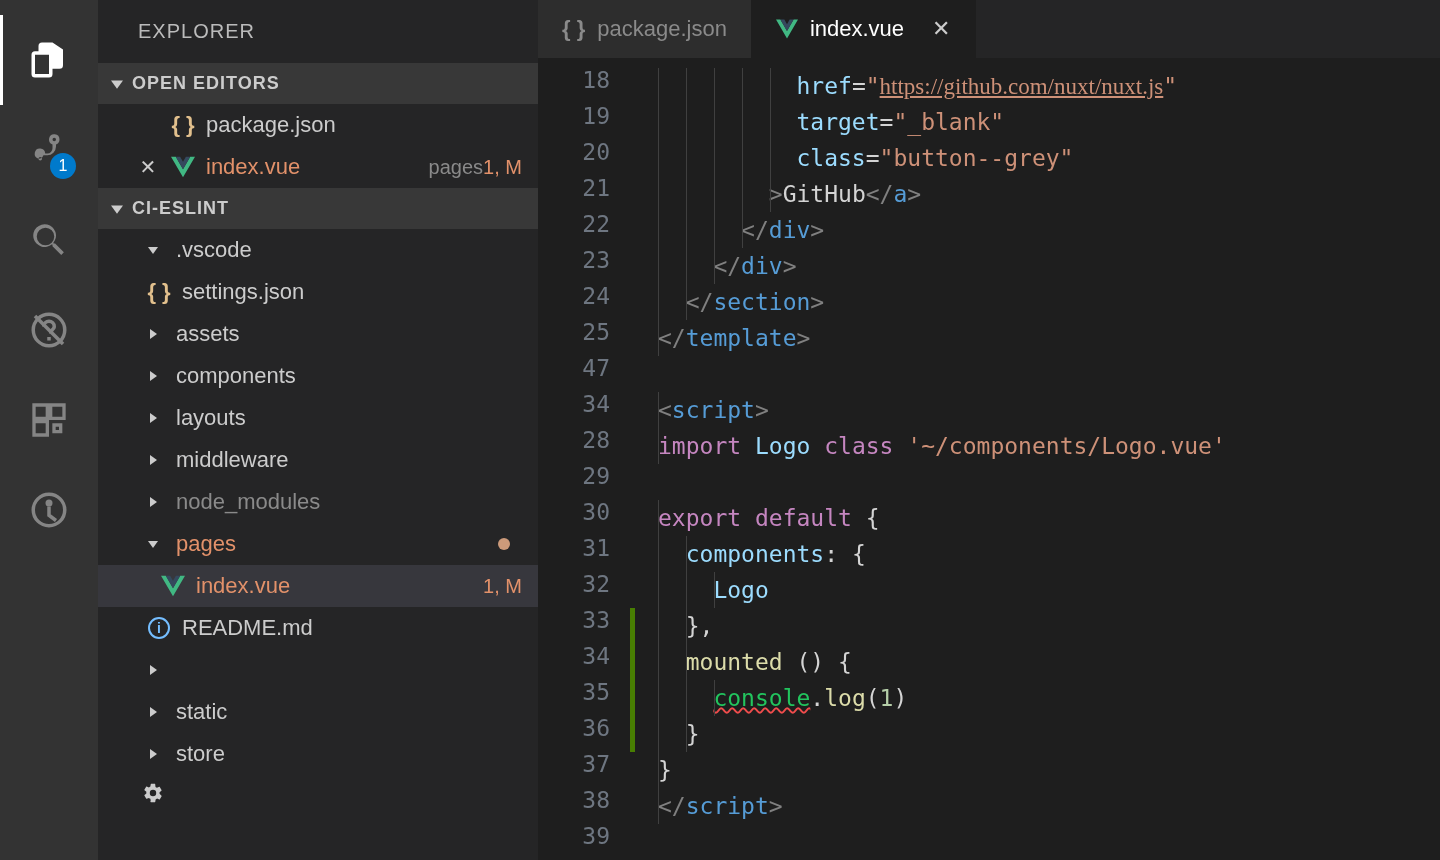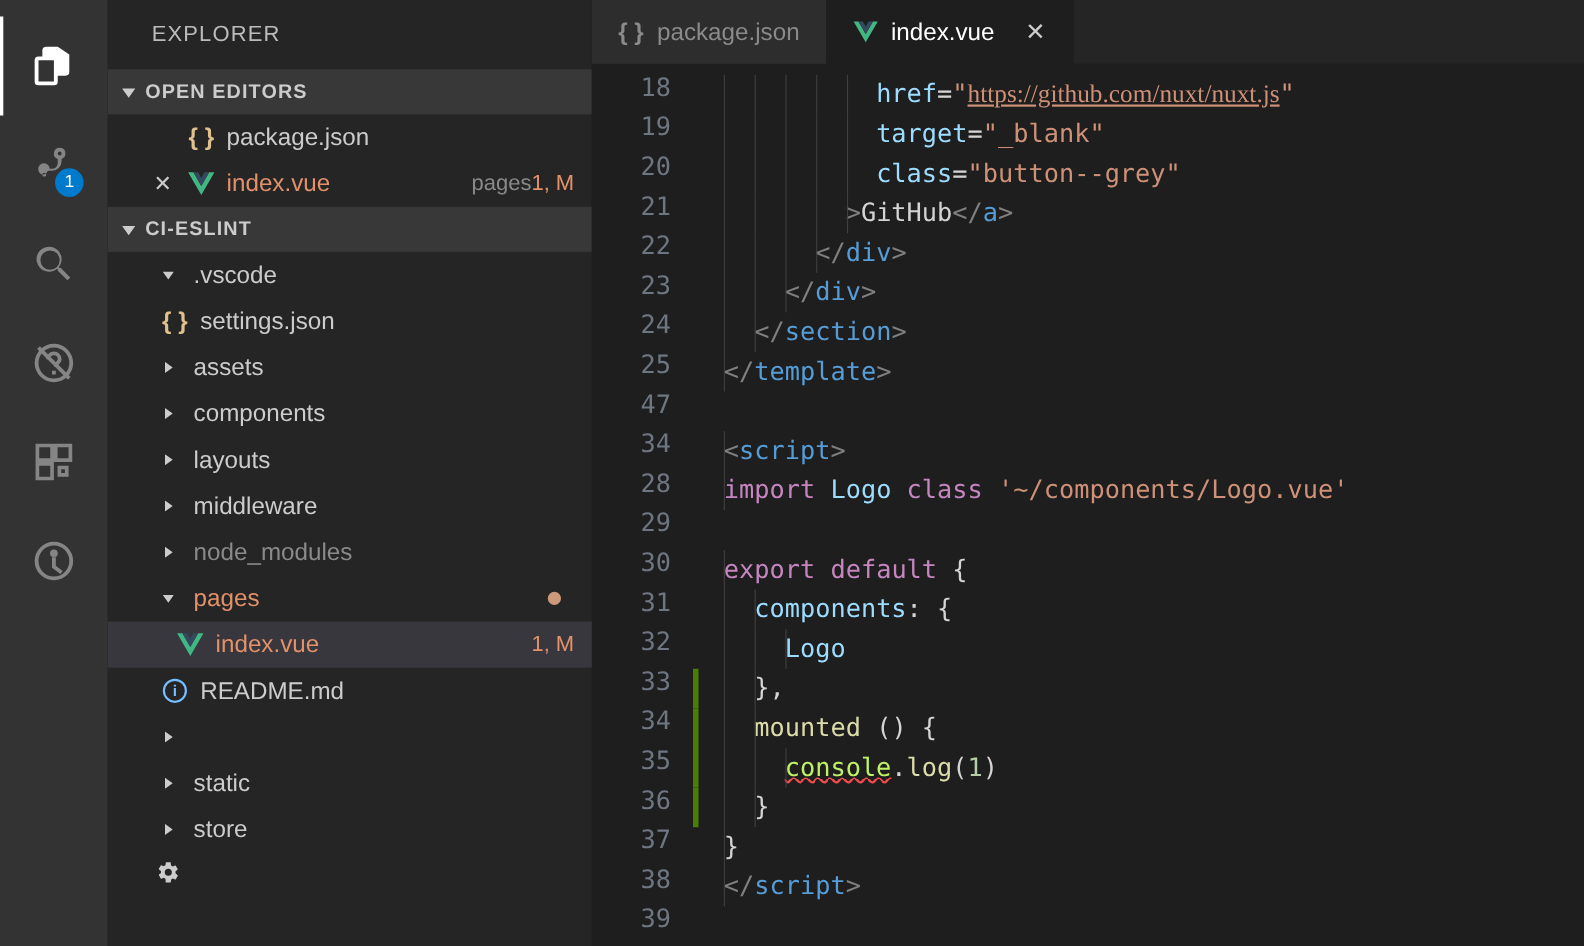--- a/index.html
+++ b/index.html
@@ -158,21 +158,21 @@
     background: #487e02;
   }
   
   .c-text { color:#d4d4d4; }
   .c-attr { color:#9cdcfe; }
   .c-str  { color:#ce9178; }
   .c-tag  { color:#569cd6; }
   .c-punc { color:#808080; }
   .c-kw   { color:#c586c0; }
   .c-var  { color:#9cdcfe; }
-  .c-type { color:#bef264; }
+  .c-type { color:#22c55e; }
   .c-func { color:#dcdcaa; }
   .c-num  { color:#b5cea8; }
   .c-obj  { color:#9cdcfe; }
   .c-und { text-decoration: underline; text-decoration-color:#ce9178;font-family:Liberation Serif, serif; }
   .c-squig { text-decoration: underline wavy #f14c4c; text-decoration-thickness:2px; }
   .info-circle {
     display:inline-flex; width:22px; height:22px; border:2px solid #75beff; border-radius:50%; align-items:center; justify-content:center; color:#75beff; font-size:14px; font-weight:700;
   }
   .gear svg { fill:#cccccc; }
 </style>

